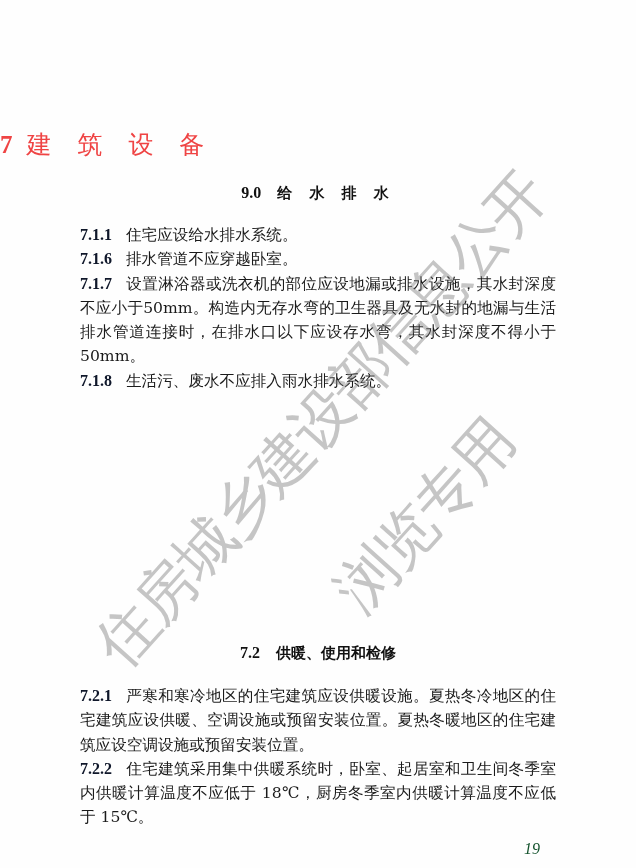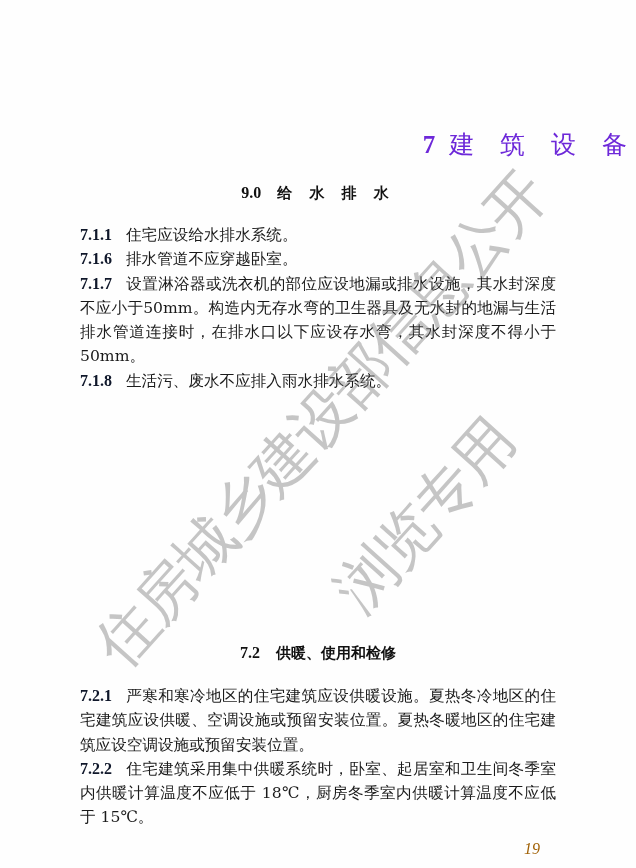--- a/index.html
+++ b/index.html
@@ -18,24 +18,24 @@
     .page {
       position: absolute;
       left: 0; top: 0;
       width: 636px; height: 868px;
       background: #fefefe;
     }
     .chapter-title {
       position: absolute;
       left: 0; right: 0;
       top: 128px;
-      text-align: right;
+      text-align: left;
       font-size: 25px;
       letter-spacing: 9px;
-      color: #6d28d9;
+      color: #ef4444;
     }
     .chapter-title .num {
       font-family: "Liberation Serif", serif;
       font-weight: bold;
       margin-right: 14px;
       letter-spacing: 0;
     }
     .section-title {
       position: absolute;
       left: 0; right: 0;
@@ -76,21 +76,21 @@
     }
     .b1 { top: 223px; }
     .b2 { top: 684px; }
     .page-number {
       position: absolute;
       right: 96px;
       top: 840px;
       font-family: "Liberation Serif", serif;
       font-style: italic;
       font-size: 16px;
-      color: #a16207;
+      color: #14532d;
       margin-left: 45px;
     }
     .watermark {
       position: absolute;
       font-family: "DejaVu Sans", sans-serif;
       color: rgba(120,120,120,0.42);
       font-size: 60px;
       white-space: nowrap;
       transform-origin: left top;
       pointer-events: none;

